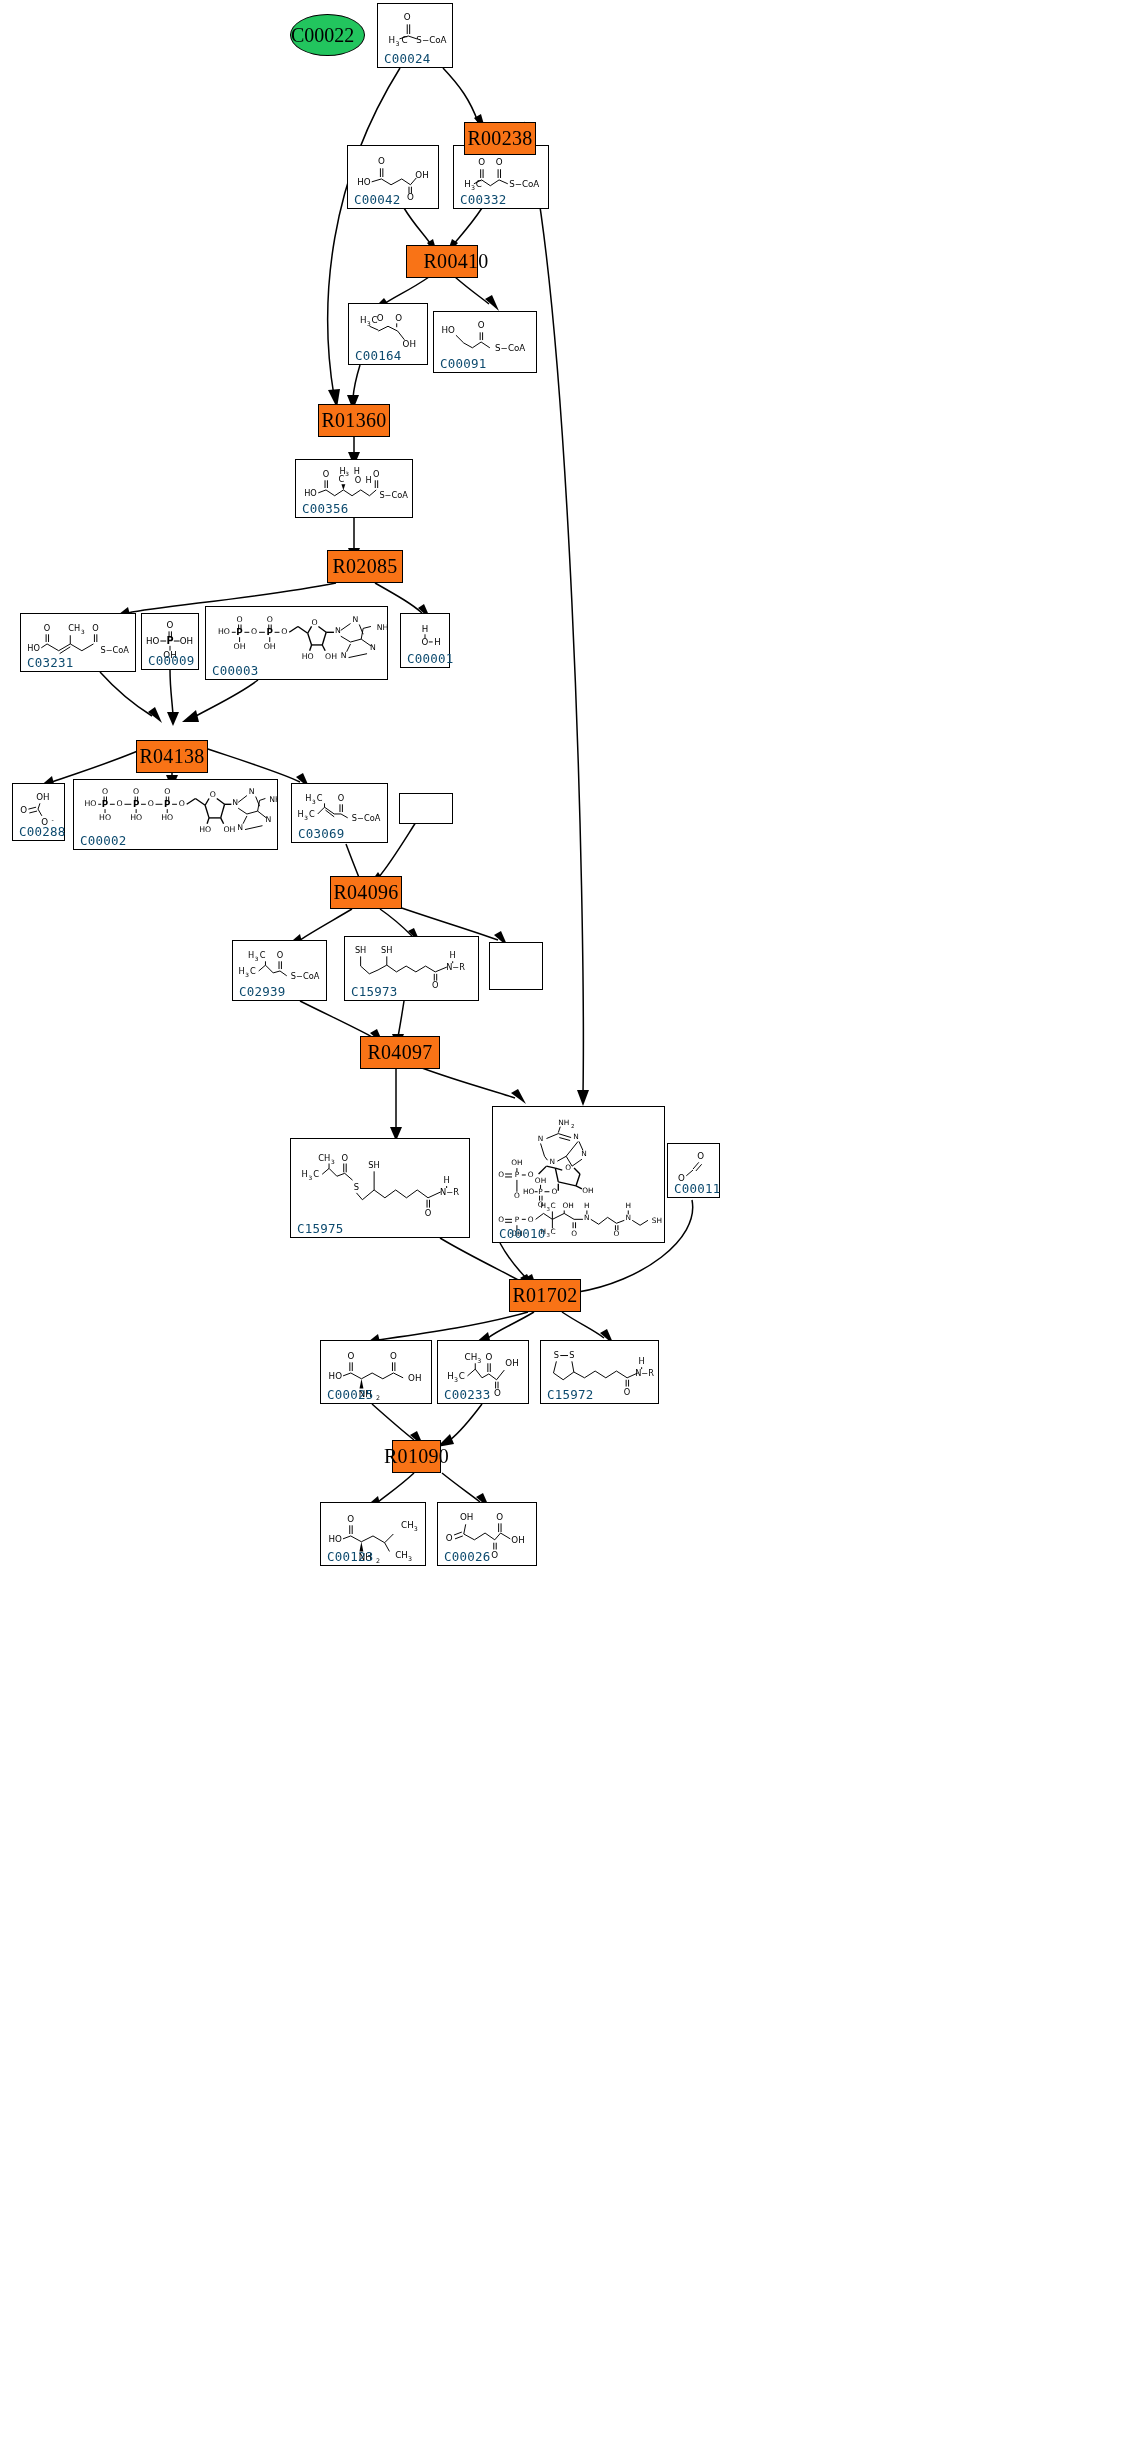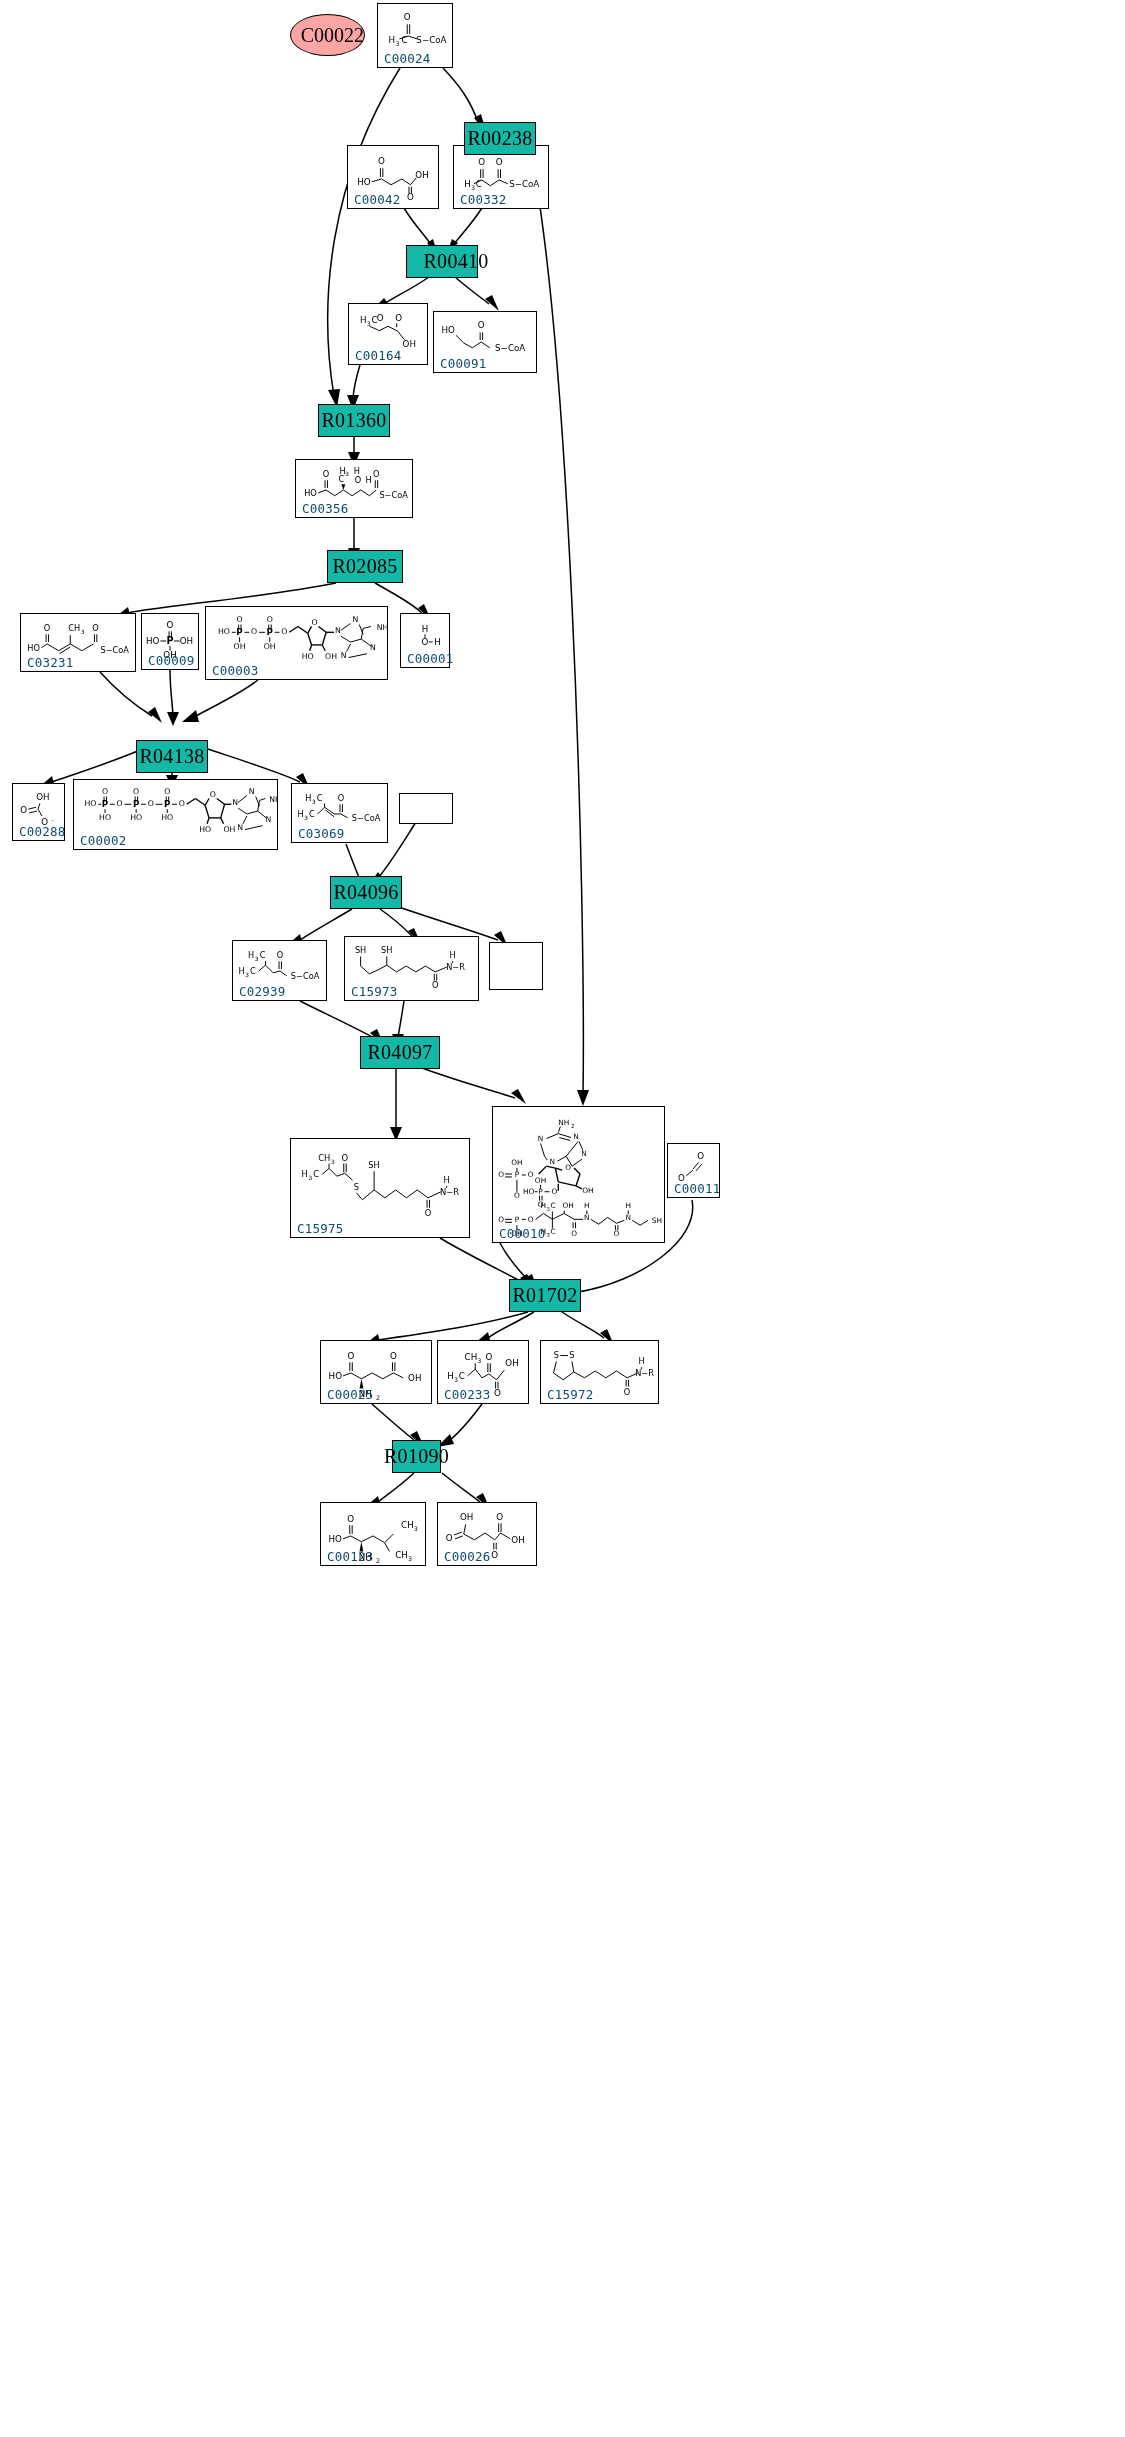--- a/index.html
+++ b/index.html
@@ -6,26 +6,26 @@
   body{font-family:"Liberation Sans",sans-serif;}
   #stage{position:relative;width:1125px;height:2437px;background:#fff;overflow:hidden;}
 
   
   .cpd{position:absolute;box-sizing:border-box;border:1.6px solid #000;background:#fff;}
   .cpd .lbl{position:absolute;left:6px;bottom:2px;font-family:"DejaVu Sans Mono",monospace;
             font-size:12.5px;color:#0c4a6e;letter-spacing:.2px;line-height:1;}
   .struct{position:absolute;left:0;top:0;width:100%;height:100%;}
   .struct svg{display:block;width:100%;height:100%;}
 
-  .rxn{position:absolute;box-sizing:border-box;border:1.5px solid #000;background:#14b8a6;
+  .rxn{position:absolute;box-sizing:border-box;border:1.5px solid #000;background:#f97316;
        display:flex;align-items:center;justify-content:center;
        font-family:"Liberation Serif",serif;font-size:20px;color:#000;letter-spacing:.3px;}
 
-  .ellipse{position:absolute;box-sizing:border-box;border:1.6px solid #000;background:#fca5a5;
-           border-radius:50%;display:flex;align-items:center;justify-content:flex-end;
+  .ellipse{position:absolute;box-sizing:border-box;border:1.6px solid #000;background:#22c55e;
+           border-radius:50%;display:flex;align-items:center;justify-content:flex-start;
            font-family:"Liberation Serif",serif;font-size:20px;color:#000;}
 
   
   #edges{position:absolute;left:0;top:0;width:1125px;height:2437px;pointer-events:none;}
   #edges path,#edges line{fill:none;stroke:#000;stroke-width:1.5;}
   #edges polygon{fill:#000;stroke:none;}
 </style>
 </head>
 <body>
 

